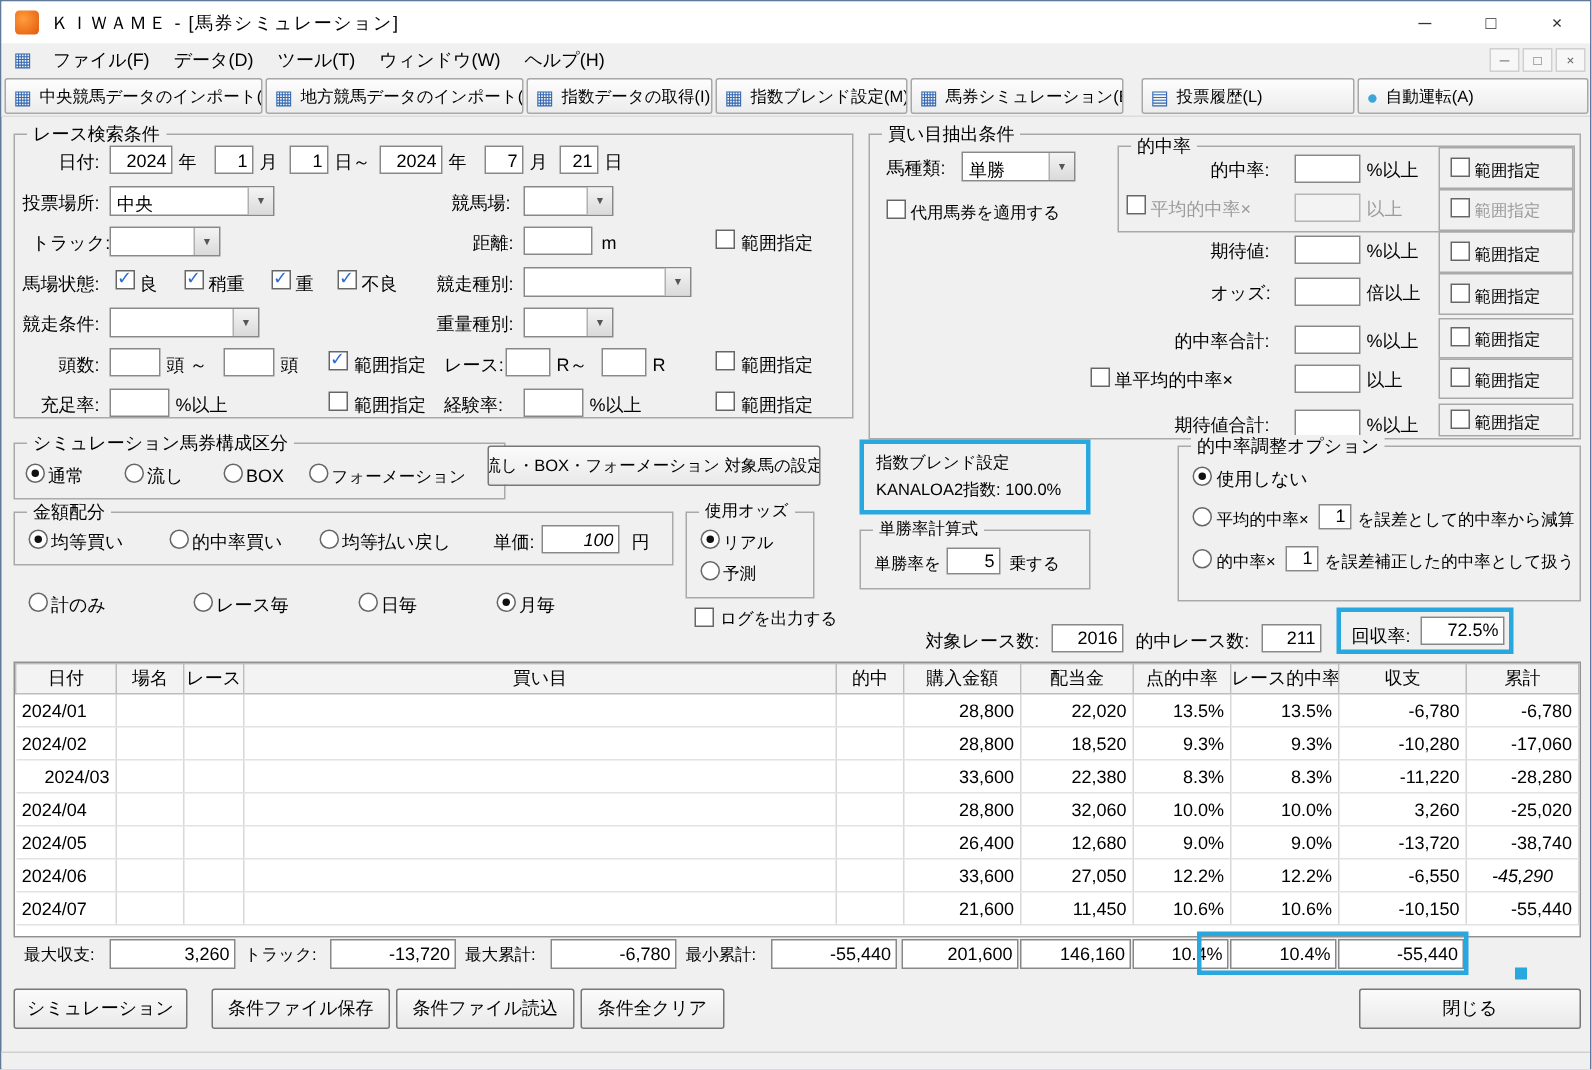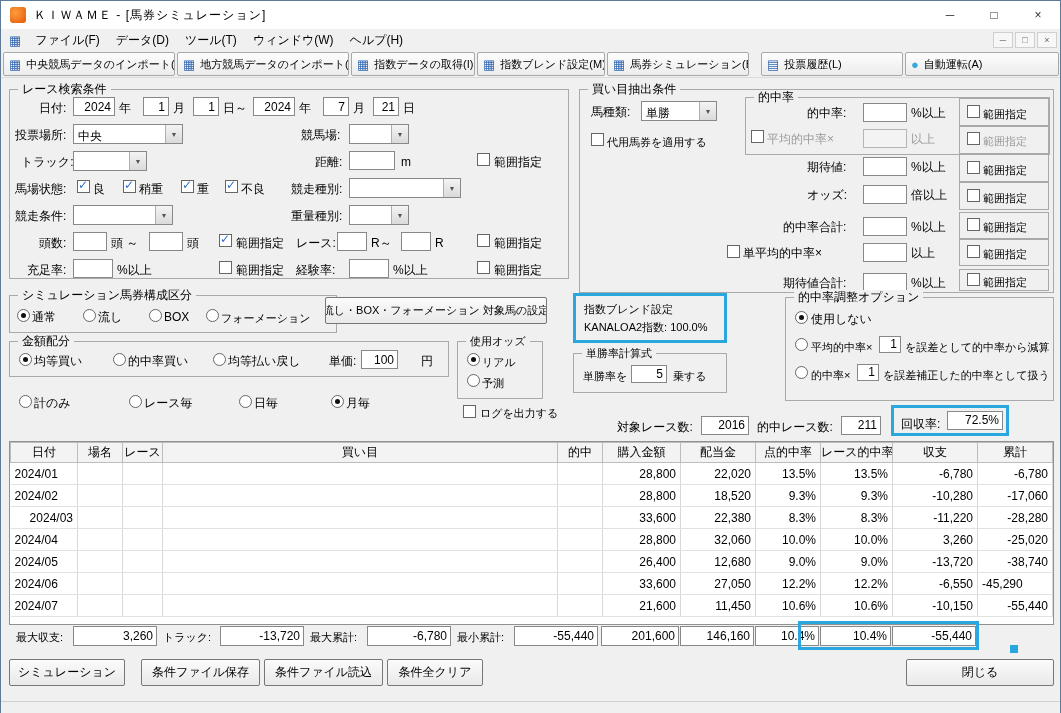--- a/index.html
+++ b/index.html
@@ -307,21 +307,21 @@
   <div class="grp" style="left:8px;top:340px;width:440px;height:36px">
     <span class="legend">金額配分</span>
   </div>
   <span class="rd on" style="left:18px;top:352px"></span>
   <span class="lbl" style="left:33px;top:353px">均等買い</span>
   <span class="rd" style="left:112px;top:352px"></span>
   <span class="lbl" style="left:127px;top:353px">的中率買い</span>
   <span class="rd" style="left:212px;top:352px"></span>
   <span class="lbl" style="left:227px;top:353px">均等払い戻し</span>
   <span class="lbl" style="left:328px;top:353px">単価:</span>
-  <input class="inp" style="left: 360px; top: 349px; width: 37px;" value="100">
+  <input class="inp" style="left: 360px; top: 349px; width: 52px; font-style: italic;" value="100">
   <span class="lbl" style="left:420px;top:353px">円</span>
 
   <div class="grp" style="left:456px;top:340px;width:86px;height:58px">
     <span class="legend s">使用オッズ</span>
   </div>
   <span class="rd on" style="left:466px;top:352px"></span>
   <span class="lbl s" style="left:481px;top:354px">リアル</span>
   <span class="rd" style="left:466px;top:373px"></span>
   <span class="lbl s" style="left:481px;top:375px">予測</span>
 
@@ -453,21 +453,21 @@
             <td style="text-align: left;">2024/06</td>
             <td style="text-align: left;"></td>
             <td style="text-align: left;"></td>
             <td style="text-align: left;"></td>
             <td style="text-align: center;"></td>
             <td style="text-align: right;">33,600</td>
             <td style="text-align: right;">27,050</td>
             <td style="text-align: right;">12.2%</td>
             <td style="text-align: right;">12.2%</td>
             <td style="text-align: right;">-6,550</td>
-            <td style="text-align: left;">-45,290</td>
+            <td style="text-align: center; font-style: italic;">-45,290</td>
           </tr>
           <tr>
             <td style="text-align: left;">2024/07</td>
             <td style="text-align: left;"></td>
             <td style="text-align: left;"></td>
             <td style="text-align: left;"></td>
             <td style="text-align: center;"></td>
             <td style="text-align: right;">21,600</td>
             <td style="text-align: right;">11,450</td>
             <td style="text-align: right;">10.6%</td>

